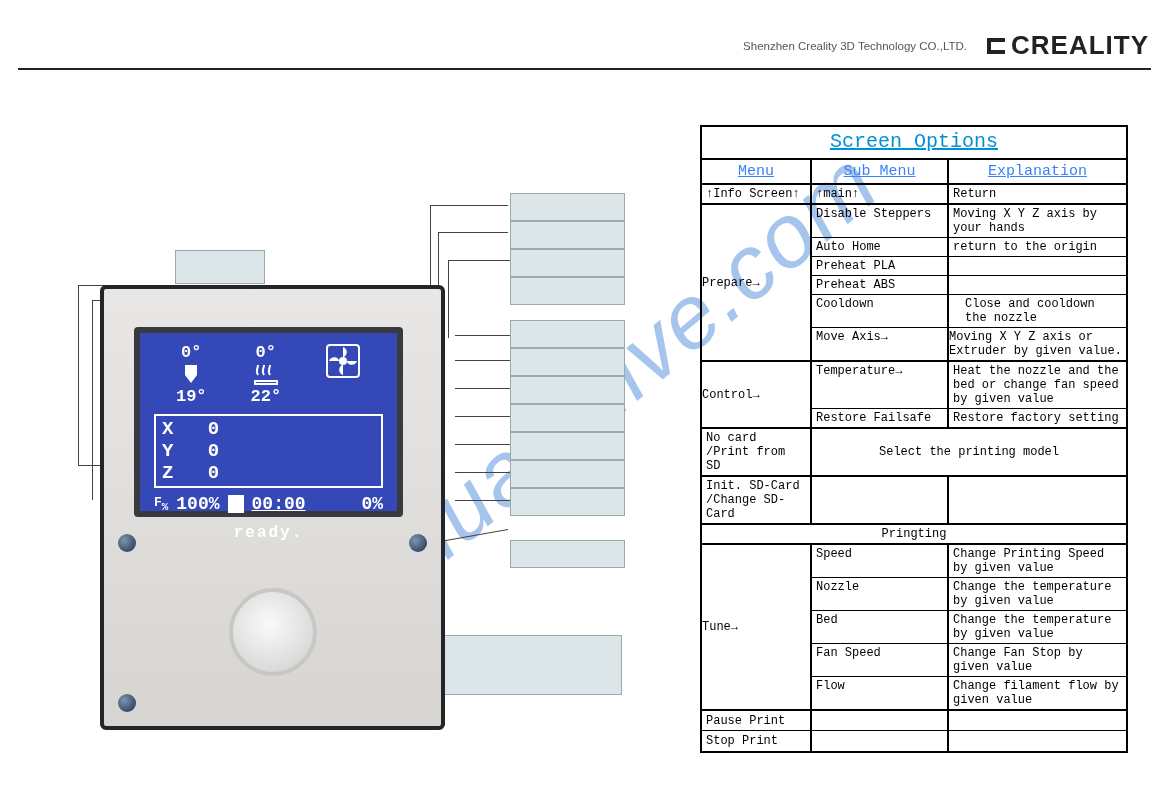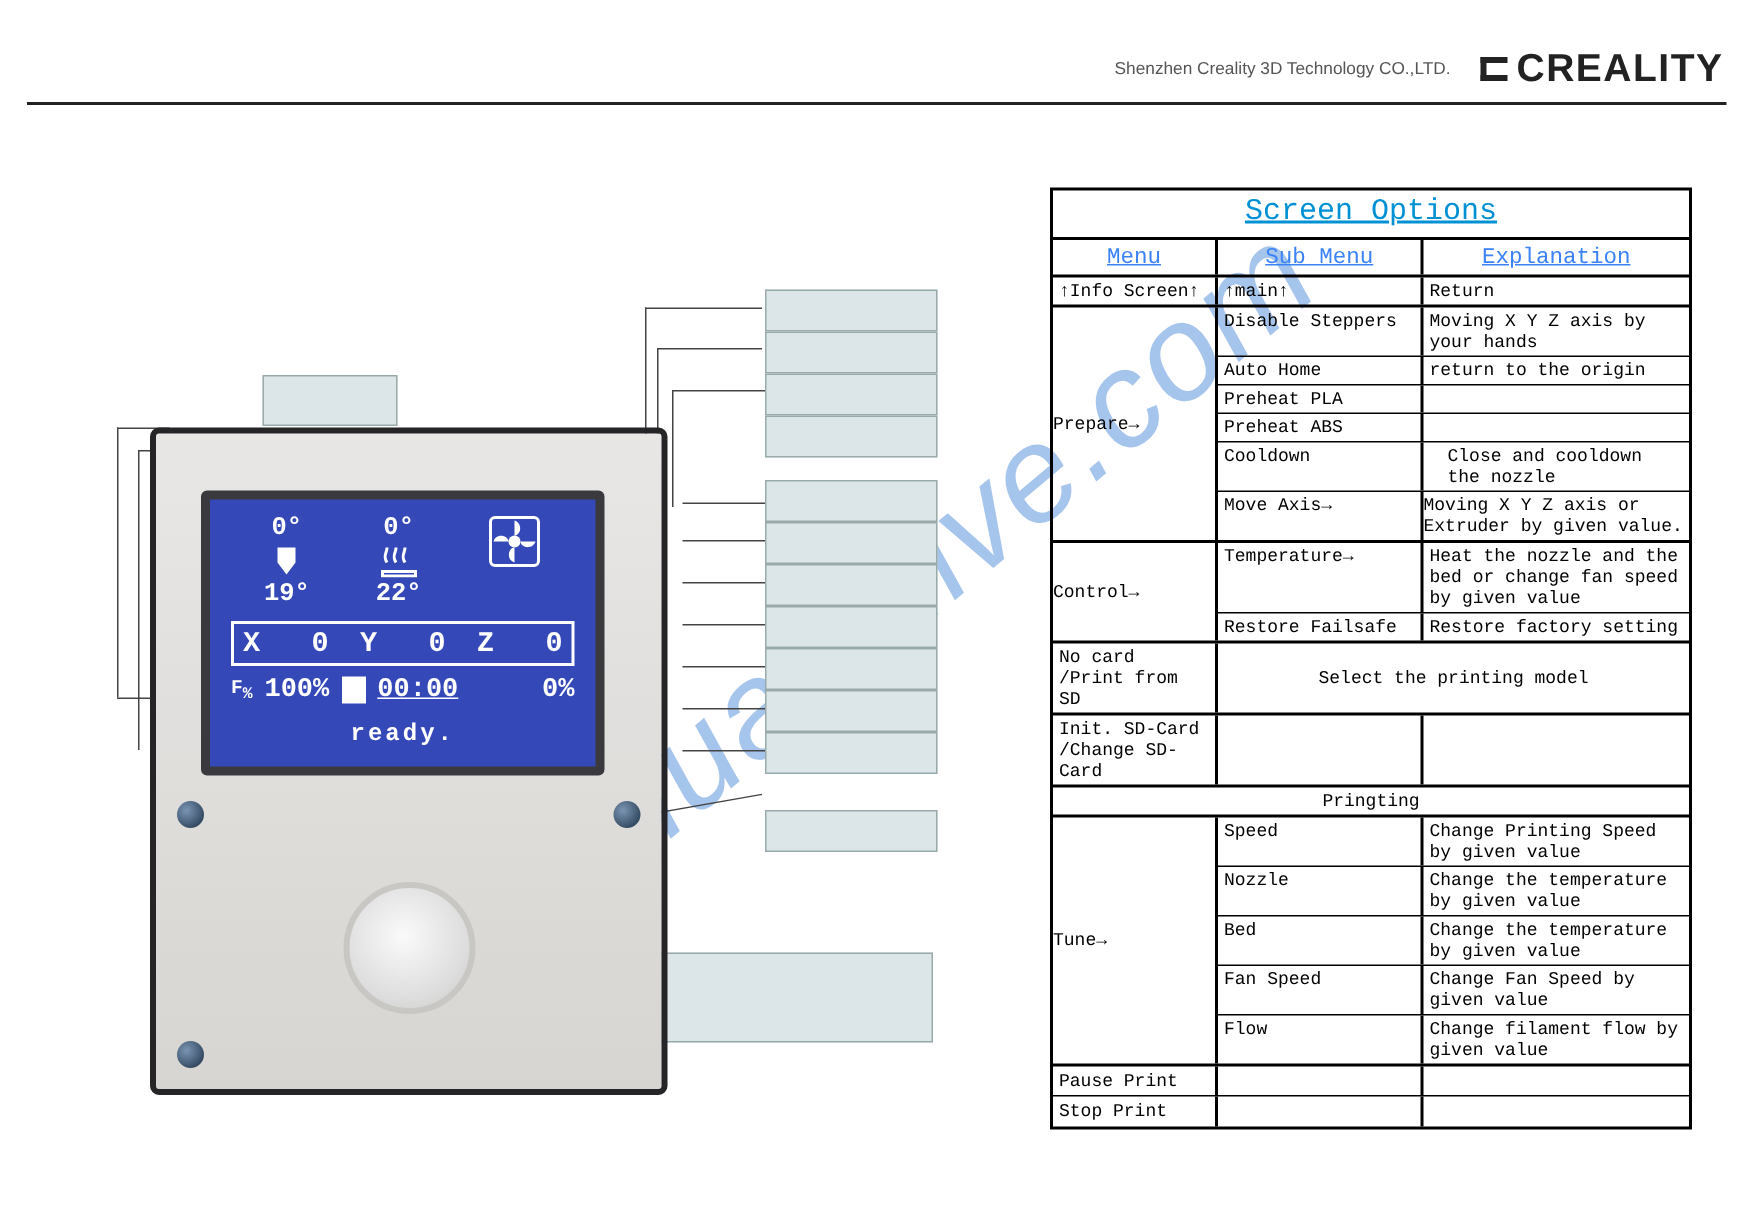--- a/index.html
+++ b/index.html
@@ -17,21 +17,21 @@
 
   
   .watermark { position:absolute; top:50%; left:50%; transform:translate(-50%,-50%) rotate(-40deg); font-size:90px; color:rgba(0,90,200,0.35); font-weight:400; letter-spacing:2px; white-space:nowrap; pointer-events:none; font-style:italic; }
 
   
   .printer-panel { position:absolute; top:285px; left:100px; width:345px; height:445px; border:4px solid #252427; border-radius:6px; background:linear-gradient(180deg,#e8e7e5 0%, #d6d5d2 100%); }
   .lcd { position:absolute; top:38px; left:30px; right:38px; height:190px; border:6px solid #3a3a3e; border-radius:4px; background:#3548b8; color:#fff; font-family: "Courier New", monospace; font-size:17px; font-weight:bold; padding:10px 14px 6px; }
   .lcd .row1 { display:flex; justify-content:space-around; align-items:flex-start; font-size:17px; }
   .nozzle-icon-block, .bed-icon-block, .fan-icon-block { text-align:center; line-height:1.15; }
   .nozzle-icon-block svg, .bed-icon-block svg, .fan-icon-block svg { display:block; margin:0 auto 2px; }
-  .lcd .row2 { margin-top:8px; border:2px solid #fff; padding:2px 6px; display:flex; justify-content:space-between; font-size:19px; }
+  .lcd .row2 { margin-top:8px; border:2px solid #fff; padding:2px 6px; display:flex; justify-content:space-between; font-size:19px;flex-direction:column; }
   .lcd .row3 { margin-top:6px; display:flex; align-items:center; gap:8px; font-size:18px; }
   .lcd .row3 .sd-icon { width:16px; height:18px; background:#fff; }
   .lcd .row4 { margin-top:10px; font-size:16px; text-align:center; letter-spacing:2px; }
 
   .knob { position:absolute; bottom:50px; left:50%; transform:translateX(-50%); width:88px; height:88px; border-radius:50%; border:4px solid #c8c7c3; background:radial-gradient(circle at 45% 40%, #fafafa 0%, #ddd 65%, #c9c8c4 100%); }
   .screw { position:absolute; width:18px; height:18px; border-radius:50%; background:radial-gradient(circle at 35% 35%, #7a95b3, #1b2f45); }
   .screw.tl{ top:245px; left:14px; } .screw.tr{ top:245px; right:14px; } .screw.bl{ bottom:14px; left:14px; }
 
   
   .label-box { position:absolute; background:#dce5e8; border:1px solid #9aa; width:115px; height:28px; }
@@ -244,21 +244,21 @@
         <div style="display: flex; border-bottom: 1px solid rgb(0, 0, 0);">
           <div class="c" style="flex: 0 0 137px; border-right: 2px solid rgb(0, 0, 0); padding: 2px 4px;">Nozzle</div>
           <div class="c" style="flex: 1 1 0%; padding: 2px 4px;">Change the temperature by given value</div>
         </div>
         <div style="display: flex; border-bottom: 1px solid rgb(0, 0, 0);">
           <div class="c" style="flex: 0 0 137px; border-right: 2px solid rgb(0, 0, 0); padding: 2px 4px;">Bed</div>
           <div class="c" style="flex: 1 1 0%; padding: 2px 4px;">Change the temperature by given value</div>
         </div>
         <div style="display: flex; border-bottom: 1px solid rgb(0, 0, 0);">
           <div class="c" style="flex: 0 0 137px; border-right: 2px solid rgb(0, 0, 0); padding: 2px 4px;">Fan Speed</div>
-          <div class="c" style="flex: 1 1 0%; padding: 2px 4px;">Change Fan Speed by given value</div>
+          <div class="c" style="flex: 1 1 0%; padding: 2px 4px;">Change Fan Stop by given value</div>
         </div>
         <div style="display: flex;">
           <div class="c" style="flex: 0 0 137px; border-right: 2px solid rgb(0, 0, 0); padding: 2px 4px;">Flow</div>
           <div class="c" style="flex: 1 1 0%; padding: 2px 4px;">Change filament flow by given value</div>
         </div>
       </div>
   </div>
 
   <div class="so-row">
     <div class="c c1">Pause Print</div>

